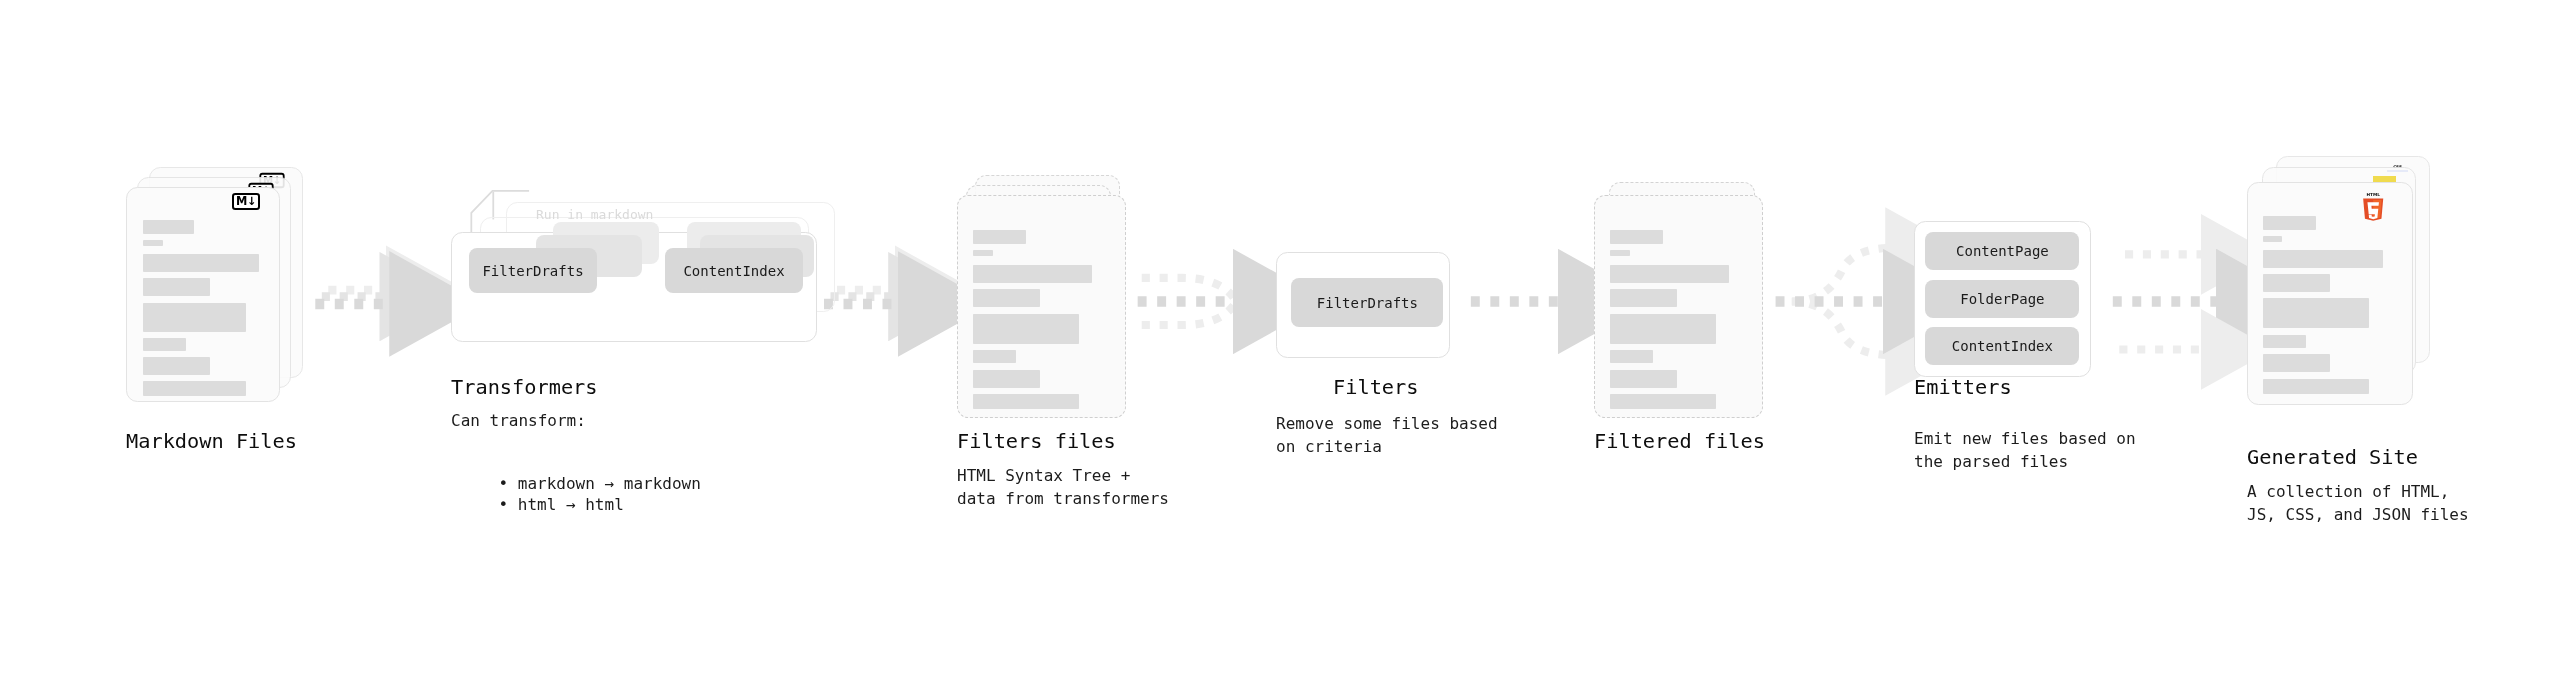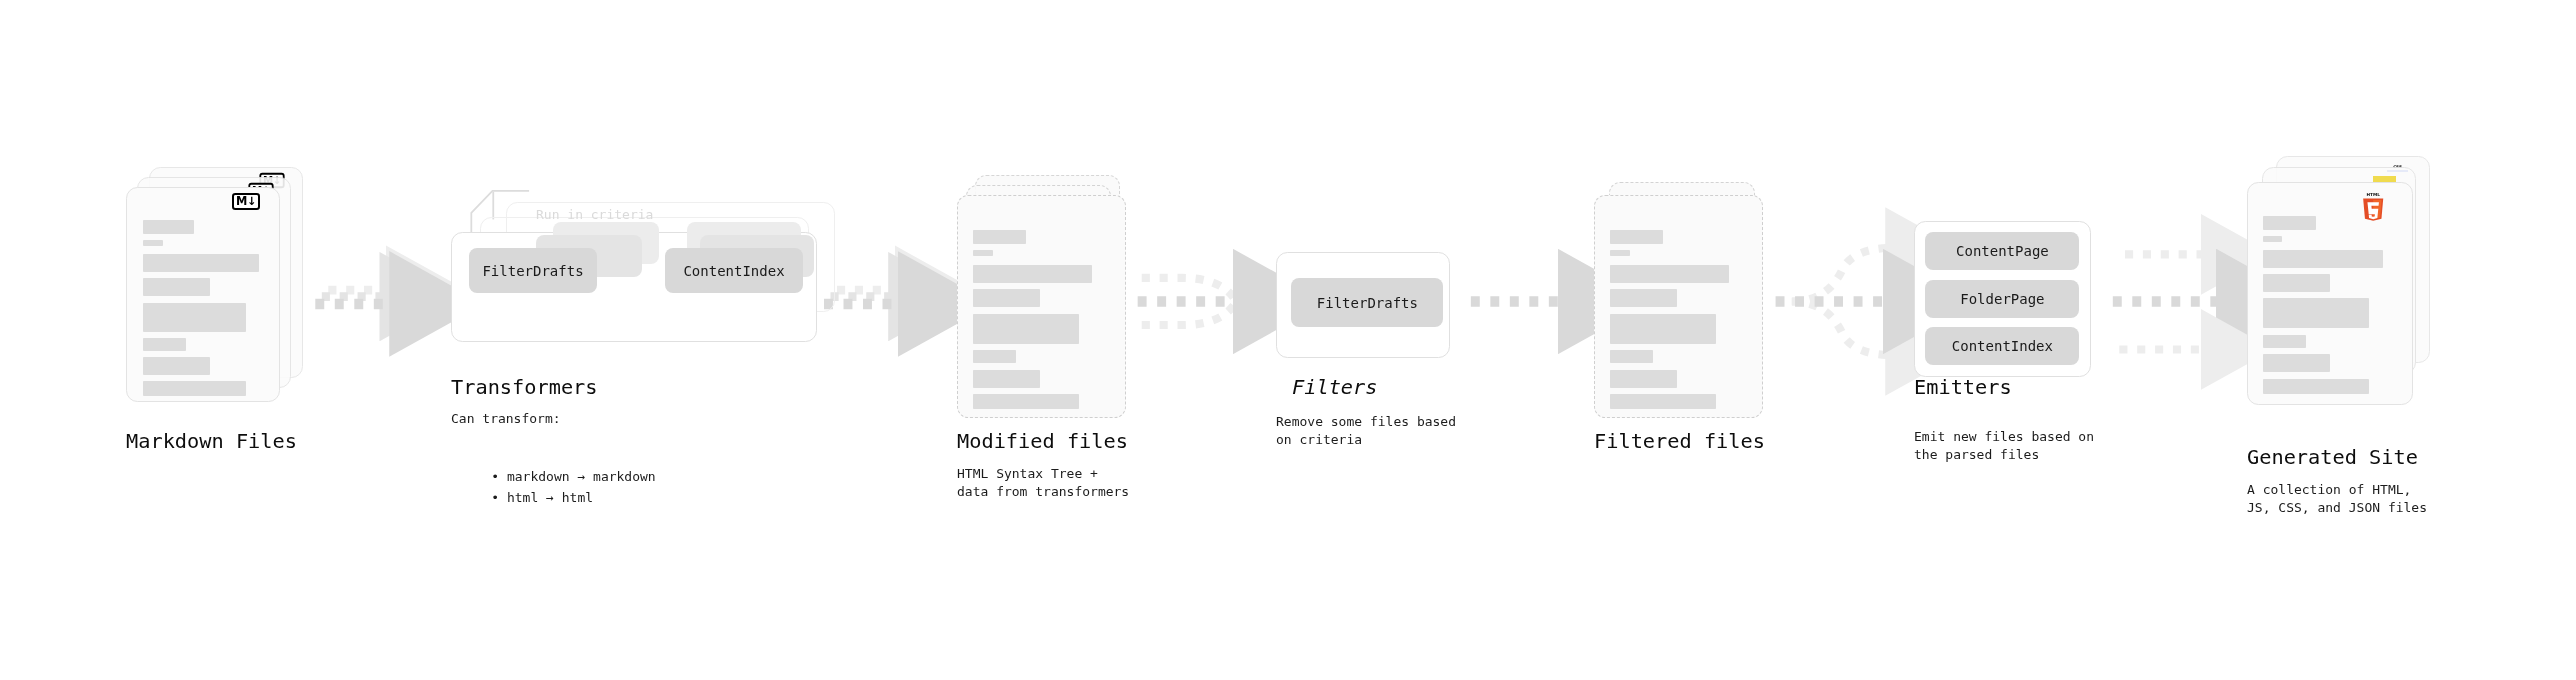--- a/index.html
+++ b/index.html
@@ -80,21 +80,21 @@
   
   .title {
     position: absolute;
     font-size: 20.3px;
     color: #0d0d0d;
     white-space: nowrap;
     letter-spacing: 0px;
   }
   .sub {
     position: absolute;
-    font-size: 13px;
+    font-size: 16px;
     color: #1c1c1c;
     line-height: 1.42;
     white-space: pre;
   }
   .note {
     position: absolute;
     font-size: 13px;
     color: #dadada;
     white-space: nowrap;
   }
@@ -214,21 +214,21 @@
     <div class="chip ghost2" style="left:249px; top:32.5px;  width:114px; height:42px;"></div>
 
     <div class="chip" style="left:18px;  top:46px; width:128px; height:45px;">
       <span>FilterDrafts</span>
     </div>
     <div class="chip" style="left:214px; top:46px; width:138px; height:45px;">
       <span>ContentIndex</span>
     </div>
   </div>
 
-  <div class="note" style="left:536px; top:207px;">Run in criteria</div>
+  <div class="note" style="left:536px; top:207px;">Run in markdown</div>
 
   <div class="title" style="left:451px; top:375px;">Transformers</div>
   <div class="sub" style="left:451px; top:410px;">Can transform:</div>
   <div class="sub" style="left:460px; top:471px;">
     <span>•&nbsp;</span><span>html → html</span>
   </div>
   <div class="sub" style="left:460px; top:450px;">
     <span>•&nbsp;</span><span>markdown → markdown</span>
   </div>
 
@@ -243,31 +243,31 @@
           <div class="bar" style="left:15.4px; top:69px;  width:119px; height:18px;"></div>
           <div class="bar" style="left:15.4px; top:93px; width:67px; height:18px;"></div>
           <div class="bar" style="left:15.4px; top:118px; width:106px; height:30px;"></div>
           <div class="bar" style="left:15.4px; top:154px; width:43px; height:13px;"></div>
           <div class="bar" style="left:15.4px; top:174px; width:67px; height:18px;"></div>
           <div class="bar" style="left:15.4px; top:198px; width:106px; height:14.6px;"></div>
         </div>
       </div>
     </div>
   </div>
-  <div class="title" style="left:957px; top:429px;">Modified files</div>
+  <div class="title" style="left:957px; top:429px;">Filters files</div>
   <div class="sub" style="left:957px; top:465px;">HTML Syntax Tree +
 data from transformers</div>
 
   <div class="node" style="left:1276px; top:252px;">
     <div class="pbox" style="left:0px; top:0px; width:174px; height:106px;"></div>
     <div class="chip" style="left:15.4px; top:26px; width:152px; height:49px;">
       <span>FilterDrafts</span>
     </div>
   </div>
-  <div class="title" style="left:1292px; top:375px;font-style:italic;">Filters</div>
+  <div class="title" style="left:1333px; top:375px;">Filters</div>
   <div class="sub" style="left:1276px; top:413px;">Remove some files based
 on criteria</div>
 
   <div class="node" style="left:1594px; top:175px;">
     <div class="doc-stack" style="width:187px; height:252px;">
       <div class="doc dashed back1" style="left:14.6px; top:6.5px; width:146px; height:203px;"></div>
       <div class="doc dashed" style="left:0px;  top:20.3px; width:169px; height:223px;">
         <div class="doc-lines">
           <div class="bar" style="left:15.4px; top:34px;  width:53px; height:14px;"></div>
           <div class="bar" style="left:15.4px; top:54px;  width:19.5px; height:5.7px;"></div>

